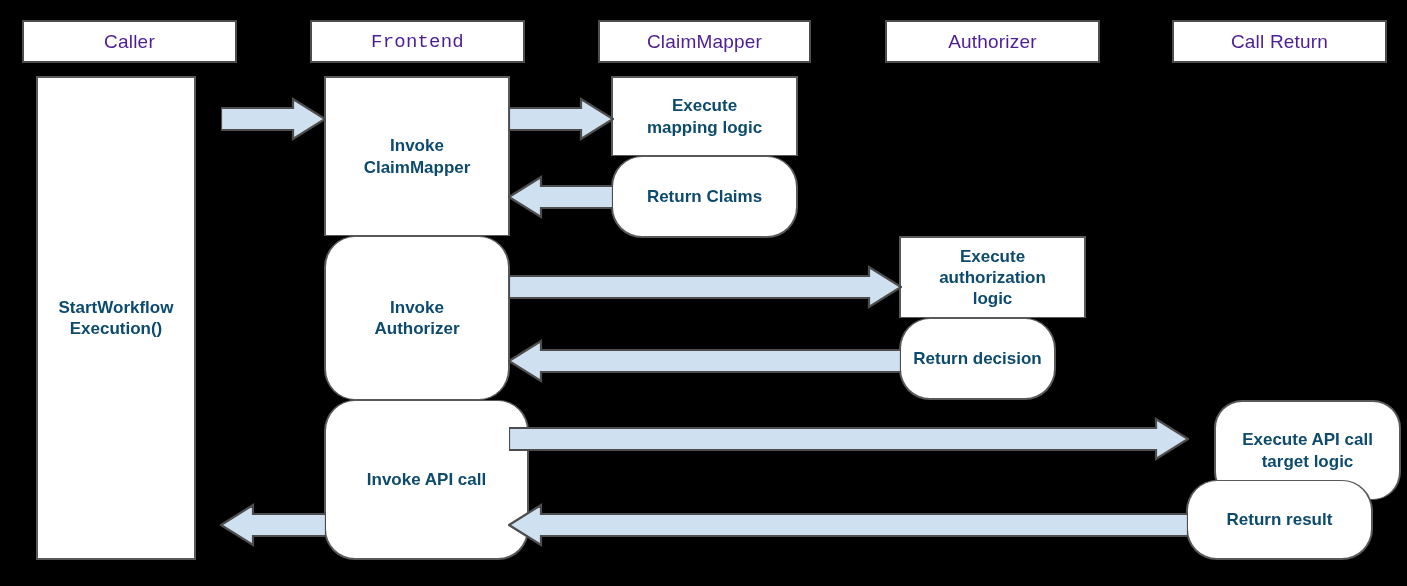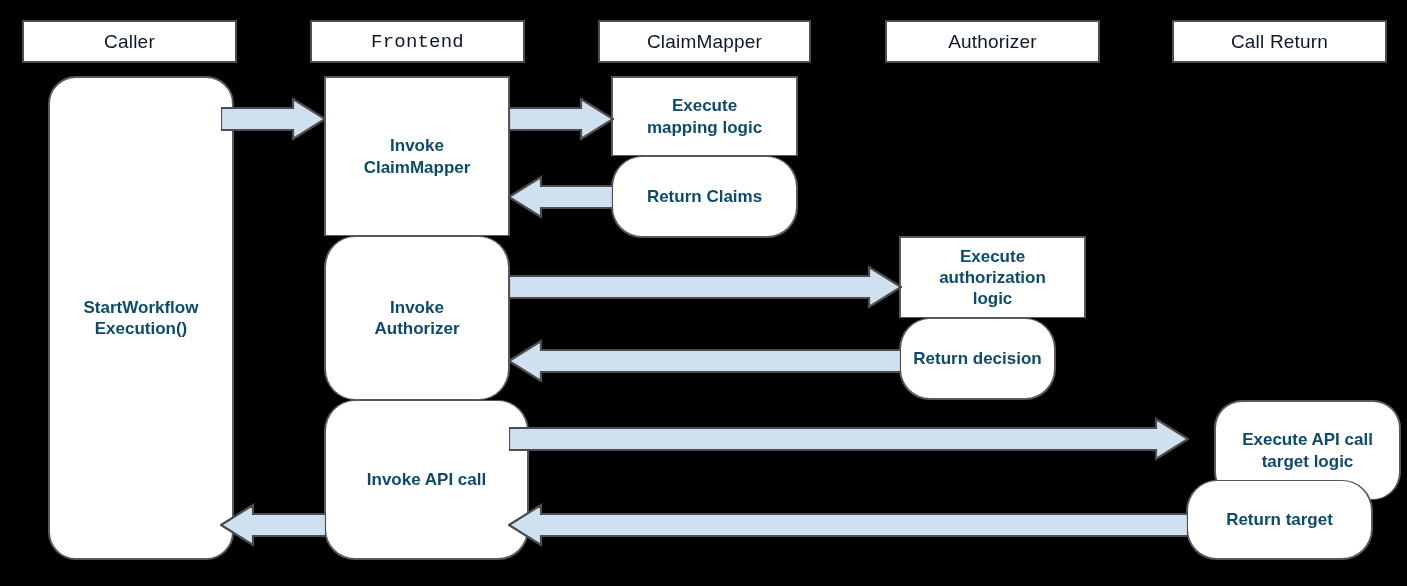--- a/index.html
+++ b/index.html
@@ -18,21 +18,21 @@
 
   
   .lifeline-header {
     position: absolute;
     background: #ffffff;
     border: 2px solid #4d4d4d;
     box-sizing: border-box;
     display: flex;
     align-items: center;
     justify-content: center;
-    color: #0f172a;
+    color: #4c1d95;
     font-size: 19px;
     font-weight: 400;
     letter-spacing: .2px;
   }
 
   
   .act-box {
     position: absolute;
     background: #ffffff;
     border: 2px solid #595959;
@@ -72,21 +72,21 @@
   <div class="lifeline-header" style="left:598px; top:20px; width:213px; height:43px;">
     <span>ClaimMapper</span>
   </div>
   <div class="lifeline-header" style="left:885px; top:20px; width:215px; height:43px;">
     <span>Authorizer</span>
   </div>
   <div class="lifeline-header" style="left:1172px; top:20px; width:215px; height:43px;">
     <span>Call Return</span>
   </div>
 
-  <div class="act-box" style="left:48px; top:76px; width:186px; height:484px;border-radius:28px;">
+  <div class="act-box" style="left:36px; top:76px; width:160px; height:484px;">
     <span class="lbl">StartWorkflow
 Execution()</span>
   </div>
 
   <div class="act-box seam-bottom" style="left:324px; top:76px; width:186px; height:160px;">
     <span class="lbl">Invoke
 ClaimMapper</span>
   </div>
   <div class="act-box seam-top seam-bottom" style="left:324px; top:236px; width:186px; height:164px;">
     <span class="lbl">Invoke
@@ -111,21 +111,21 @@
   </div>
   <div class="act-box seam-top" style="left:899px; top:318px; width:157px; height:82px;">
     <span class="lbl">Return decision</span>
   </div>
 
   <div class="act-box seam-bottom" style="left:1214px; top:400px; width:187px; height:100px;border-radius:28px;">
     <span class="lbl">Execute API call
 target logic</span>
   </div>
   <div class="act-box seam-top" style="left:1186px; top:480px; width:187px; height:80px;">
-    <span class="lbl">Return target</span>
+    <span class="lbl">Return result</span>
   </div>
 
   <div class="arrow" style="left:221px; top:97px; width:105px; height:44px;">
     <svg viewBox="0 0 105 44" preserveAspectRatio="none">
       <polygon points="0,11 72,11 72,2 104,22 72,42 72,33 0,33" fill="#cfe0f0" stroke="#4d4d4d" stroke-width="2.2" stroke-linejoin="miter"></polygon>
     </svg>
   </div>
 
   <div class="arrow" style="left:509px; top:97px; width:105px; height:44px;">
     <svg viewBox="0 0 105 44" preserveAspectRatio="none">

